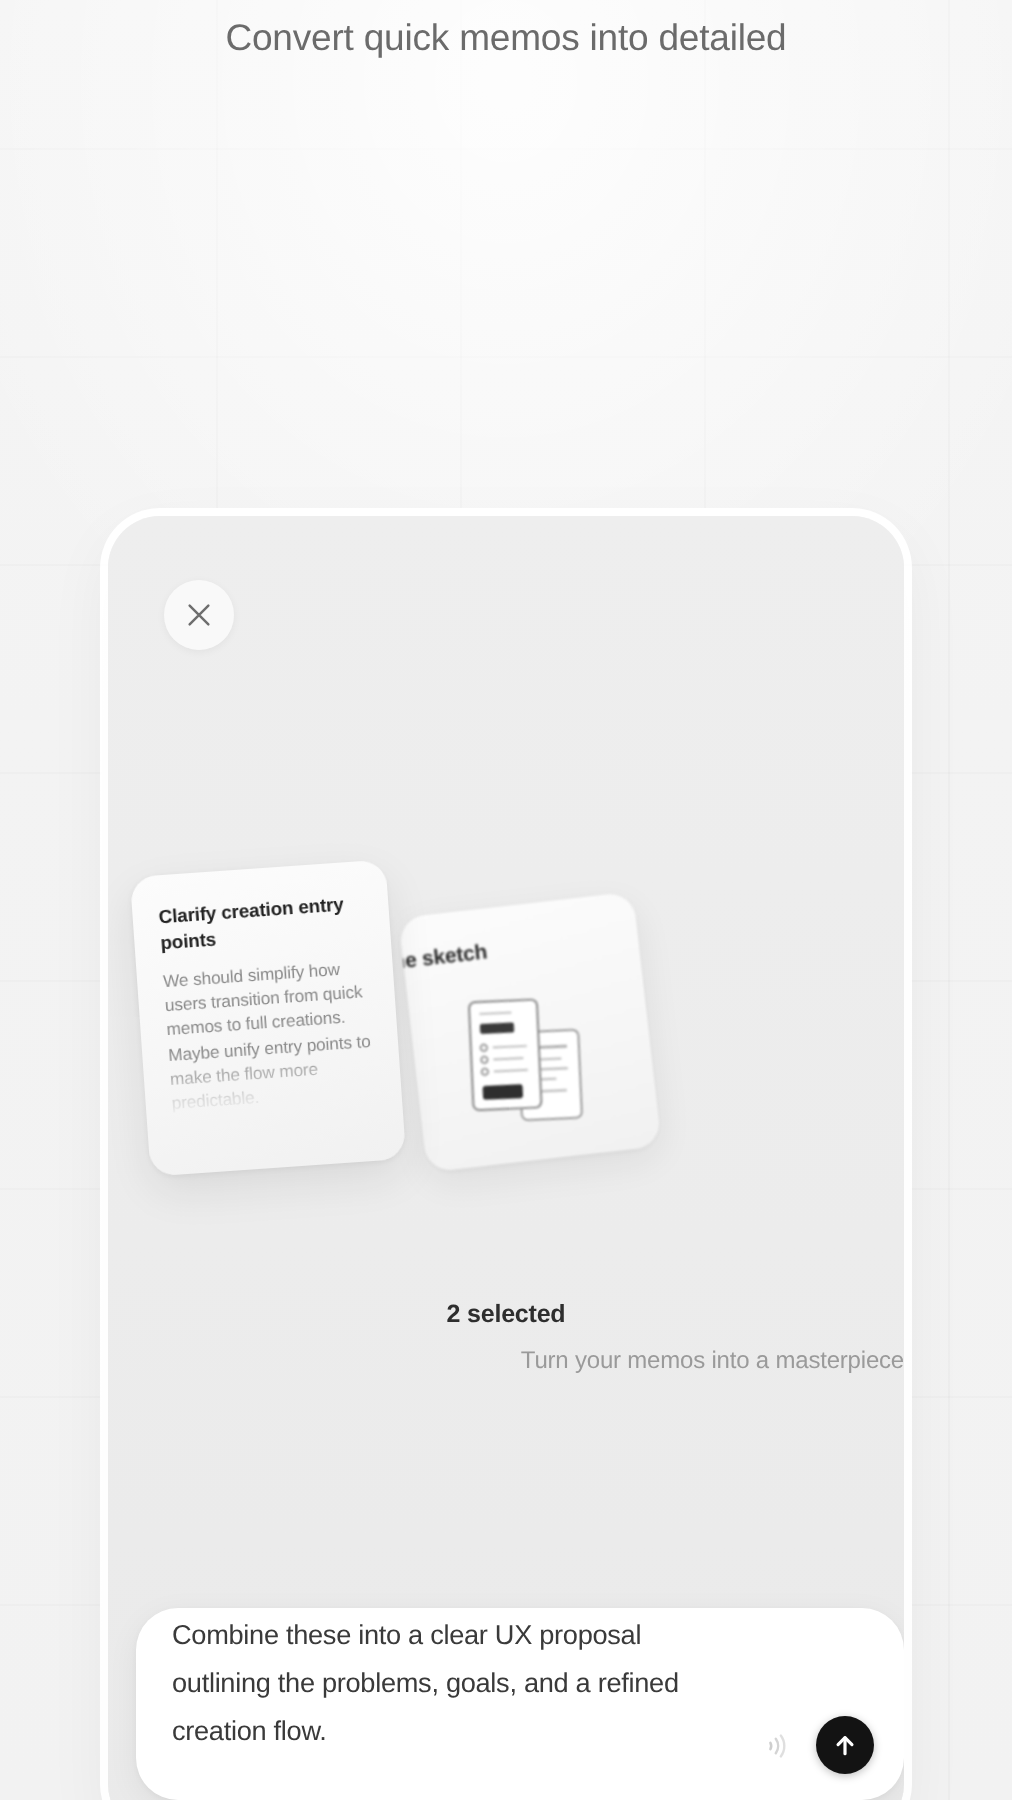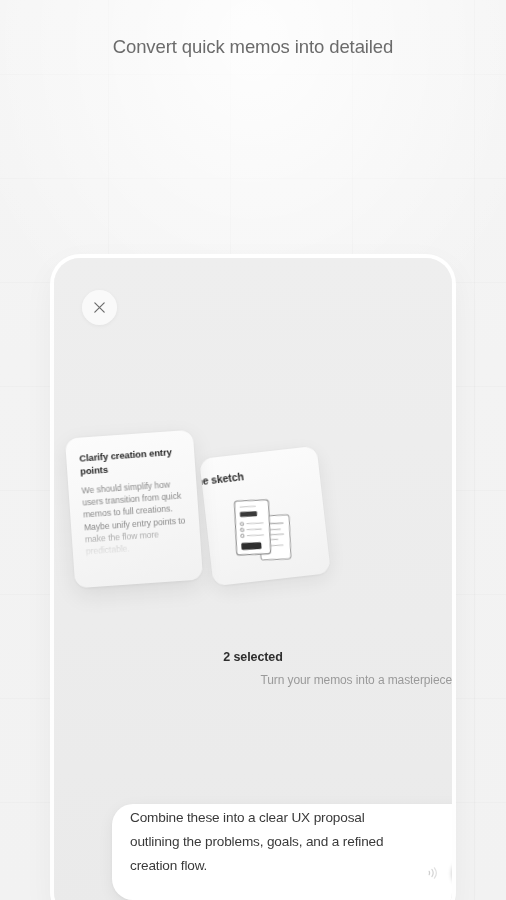--- a/index.html
+++ b/index.html
@@ -39,21 +39,21 @@
   .headline {
     margin-top:49px;
     font-size:35px;
     line-height:45px;
     font-weight:600;
     letter-spacing:-0.6px;
     color:#131313;
   }
   .headline .accent { color:#9b47e8; }
   .subhead {
-    margin-top:32px;
+    margin-top:4px;
     font-size:18.5px;
     line-height:30px;
     font-weight:400;
     color:#6b6b6b;
     letter-spacing:-0.1px;
   }
 
   
   #panel {
     position:absolute;
@@ -161,21 +161,20 @@
   
   #composer {
     position:absolute;
     left:14px; bottom:18px;
     width:384px;
     background:#ffffff;
     border-radius:21px;
     box-shadow:0 4px 16px rgba(0,0,0,0.06), 0 1px 3px rgba(0,0,0,0.04);
     padding:2px 18px 16px 18px;
     min-height:96px;
-    margin-left:44px;
   }
   #composer-text {
     font-size:13.6px;
     line-height:24px;
     color:#3a3a3a;
     letter-spacing:-0.15px;
     padding-right:70px;
     word-break:normal;
   }
   #composer-actions {

